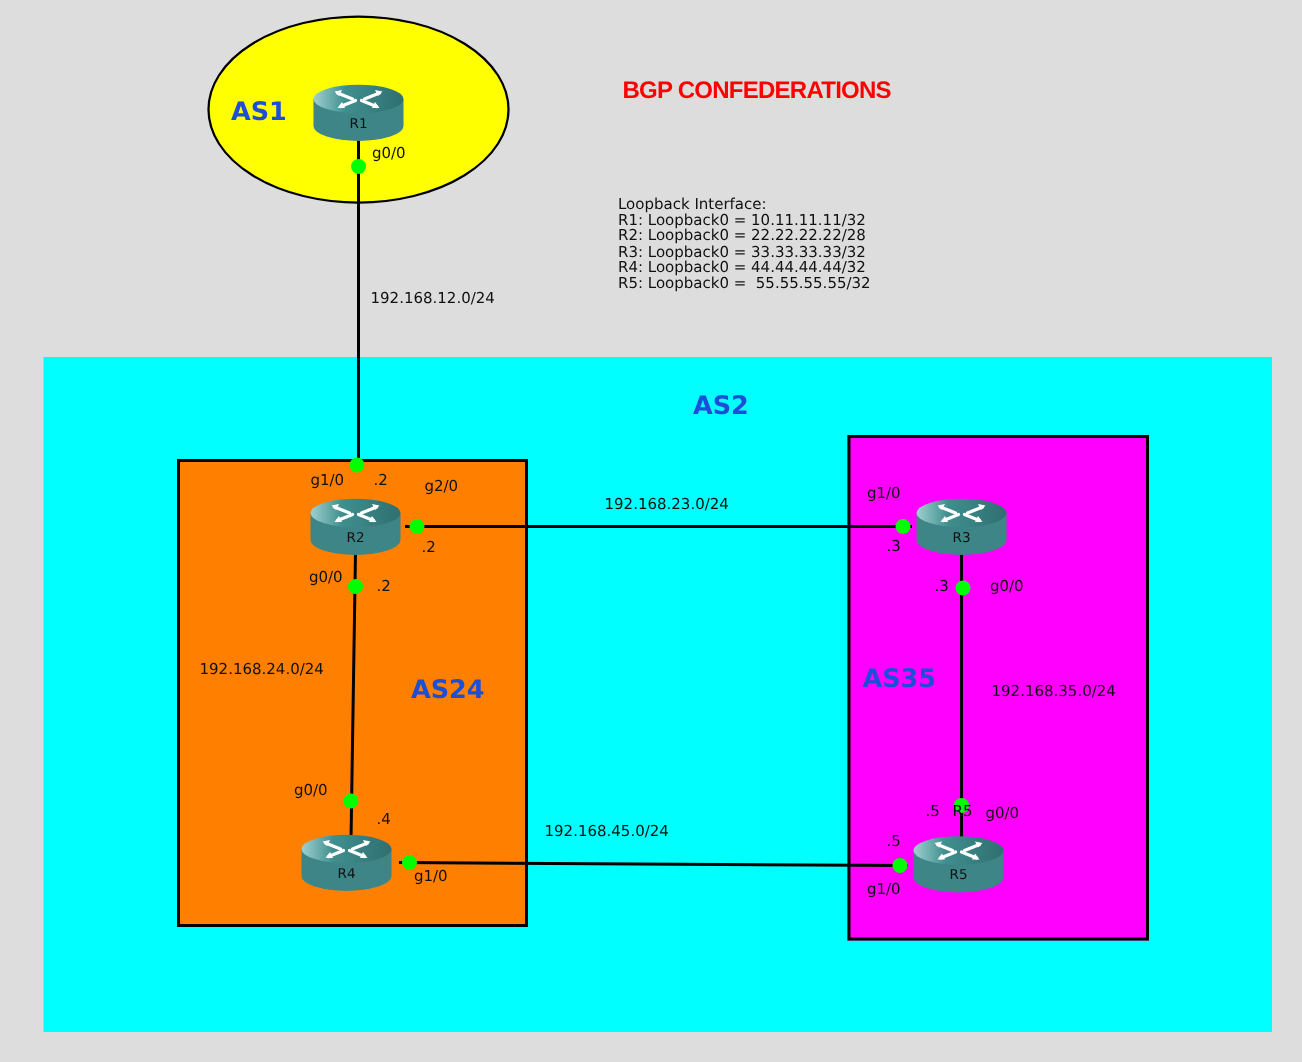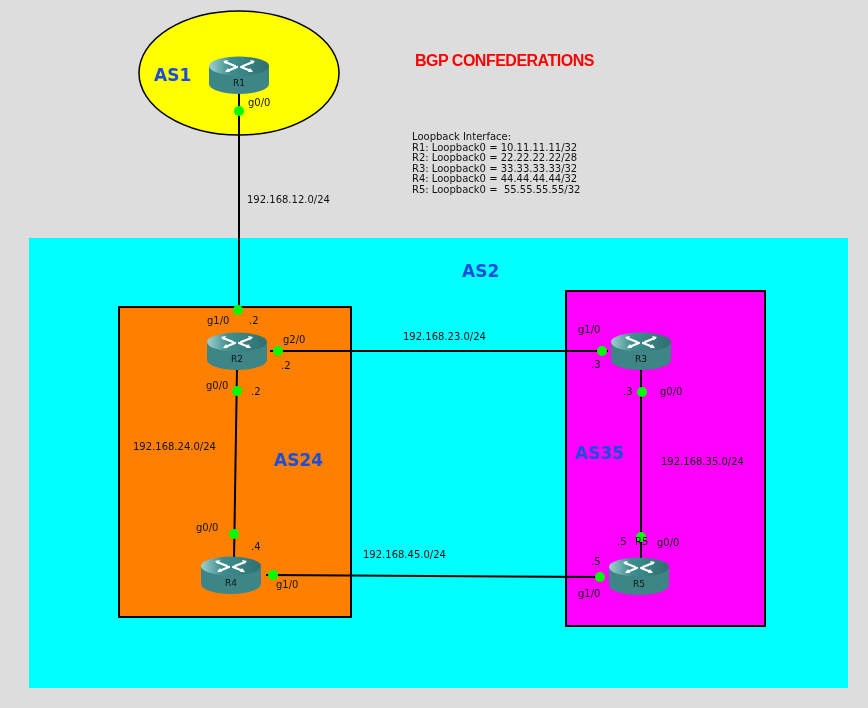--- a/index.html
+++ b/index.html
@@ -196,21 +196,21 @@
 <div class="dot" style="left:642px;top:392px;"></div>
 <div class="dot" style="left:234px;top:534px;"></div>
 <div class="dot" style="left:273px;top:575px;"></div>
 <div class="dot" style="left:641px;top:537px;"></div>
 <div class="dot" style="left:600px;top:577px;"></div>
 
 <div class="lbl" style="left:248px;top:98px;">g0/0</div>
 
 <div class="lbl" style="left:207px;top:316px;">g1/0</div>
 <div class="lbl" style="left:249px;top:316px;">.2</div>
-<div class="lbl" style="left:283px;top:335px;">g2/0</div>
+<div class="lbl" style="left:283px;top:320px;">g2/0</div>
 <div class="lbl" style="left:281px;top:361px;">.2</div>
 <div class="lbl" style="left:206px;top:381px;">g0/0</div>
 <div class="lbl" style="left:251px;top:387px;">.2</div>
 
 <div class="lbl" style="left:578px;top:325px;">g1/0</div>
 <div class="lbl" style="left:591px;top:360px;">.3</div>
 <div class="lbl" style="left:623px;top:387px;">.3</div>
 <div class="lbl" style="left:660px;top:387px;">g0/0</div>
 
 <div class="lbl" style="left:196px;top:523px;">g0/0</div>

